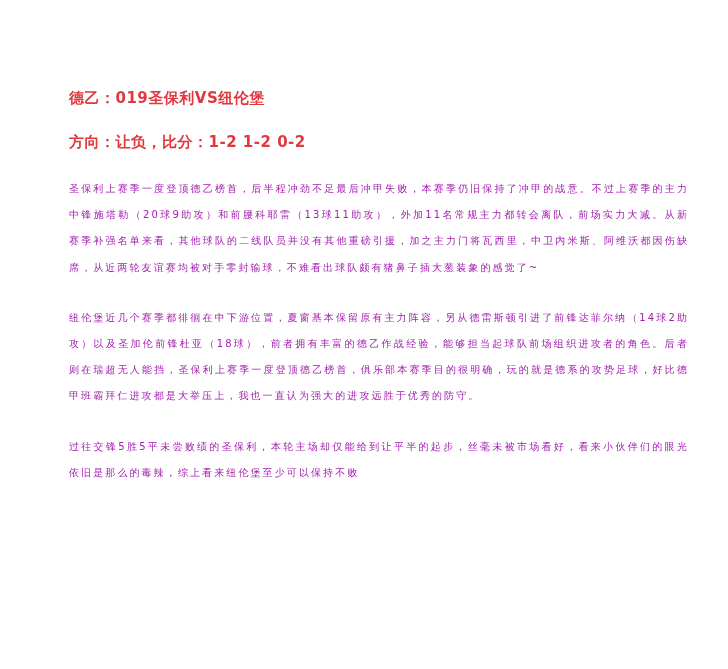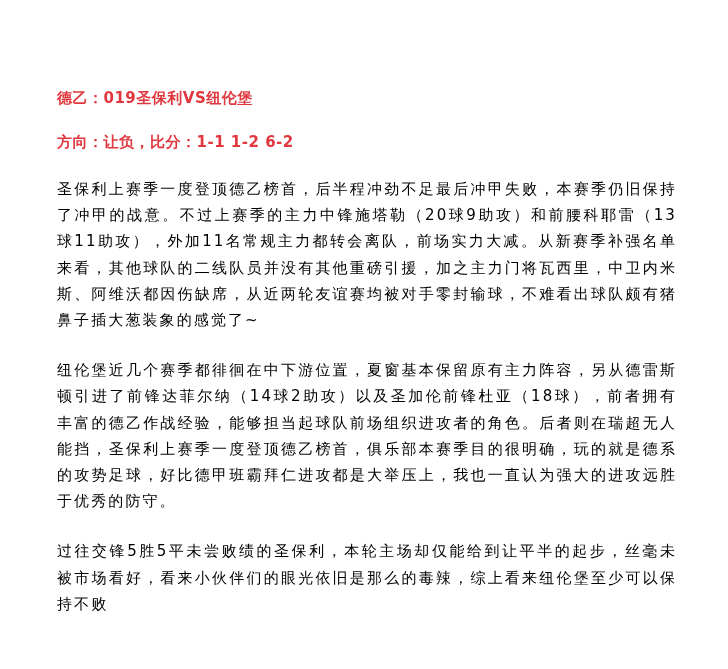--- a/index.html
+++ b/index.html
@@ -9,46 +9,46 @@
     }
     body {
       width: 728px;
       height: 669px;
       overflow: hidden;
       position: relative;
       font-family: "DejaVu Sans", "Liberation Sans", sans-serif;
     }
     .article {
       position: absolute;
-      left: 57px;
+      left: 69px;
       top: 86px;
       width: 620px;
     }
     .heading {
       color: #e0383e;
       font-weight: bold;
       font-size: 15px;
       line-height: 24px;
       margin: 0;
       letter-spacing: 0.5px;
     }
     .heading.h1 { margin-bottom: 20px; }
     .heading.h2 { margin-bottom: 22px; }
     .para {
-      color: #000000;
-      font-size: 15px;
+      color: #a21caf;
+      font-size: 10px;
       line-height: 26.2px;
       letter-spacing: 2.1px;
       margin: 0 0 24px 0;
       text-align: justify;
       word-break: break-all;
     }
   </style>
 </head>
 <body>
 
 <div class="article">
   <p class="heading h1">德乙：019圣保利VS纽伦堡</p>
-  <p class="heading h2">方向：让负，比分：1-1 1-2 6-2</p>
+  <p class="heading h2">方向：让负，比分：1-2 1-2 0-2</p>
   <p class="para">圣保利上赛季一度登顶德乙榜首，后半程冲劲不足最后冲甲失败，本赛季仍旧保持了冲甲的战意。不过上赛季的主力中锋施塔勒（20球9助攻）和前腰科耶雷（13球11助攻），外加11名常规主力都转会离队，前场实力大减。从新赛季补强名单来看，其他球队的二线队员并没有其他重磅引援，加之主力门将瓦西里，中卫内米斯、阿维沃都因伤缺席，从近两轮友谊赛均被对手零封输球，不难看出球队颇有猪鼻子插大葱装象的感觉了~</p>
   <p class="para">纽伦堡近几个赛季都徘徊在中下游位置，夏窗基本保留原有主力阵容，另从德雷斯顿引进了前锋达菲尔纳（14球2助攻）以及圣加伦前锋杜亚（18球），前者拥有丰富的德乙作战经验，能够担当起球队前场组织进攻者的角色。后者则在瑞超无人能挡，圣保利上赛季一度登顶德乙榜首，俱乐部本赛季目的很明确，玩的就是德系的攻势足球，好比德甲班霸拜仁进攻都是大举压上，我也一直认为强大的进攻远胜于优秀的防守。</p>
   <p class="para">过往交锋5胜5平未尝败绩的圣保利，本轮主场却仅能给到让平半的起步，丝毫未被市场看好，看来小伙伴们的眼光依旧是那么的毒辣，综上看来纽伦堡至少可以保持不败</p>
 </div>
 
 </body></html>

